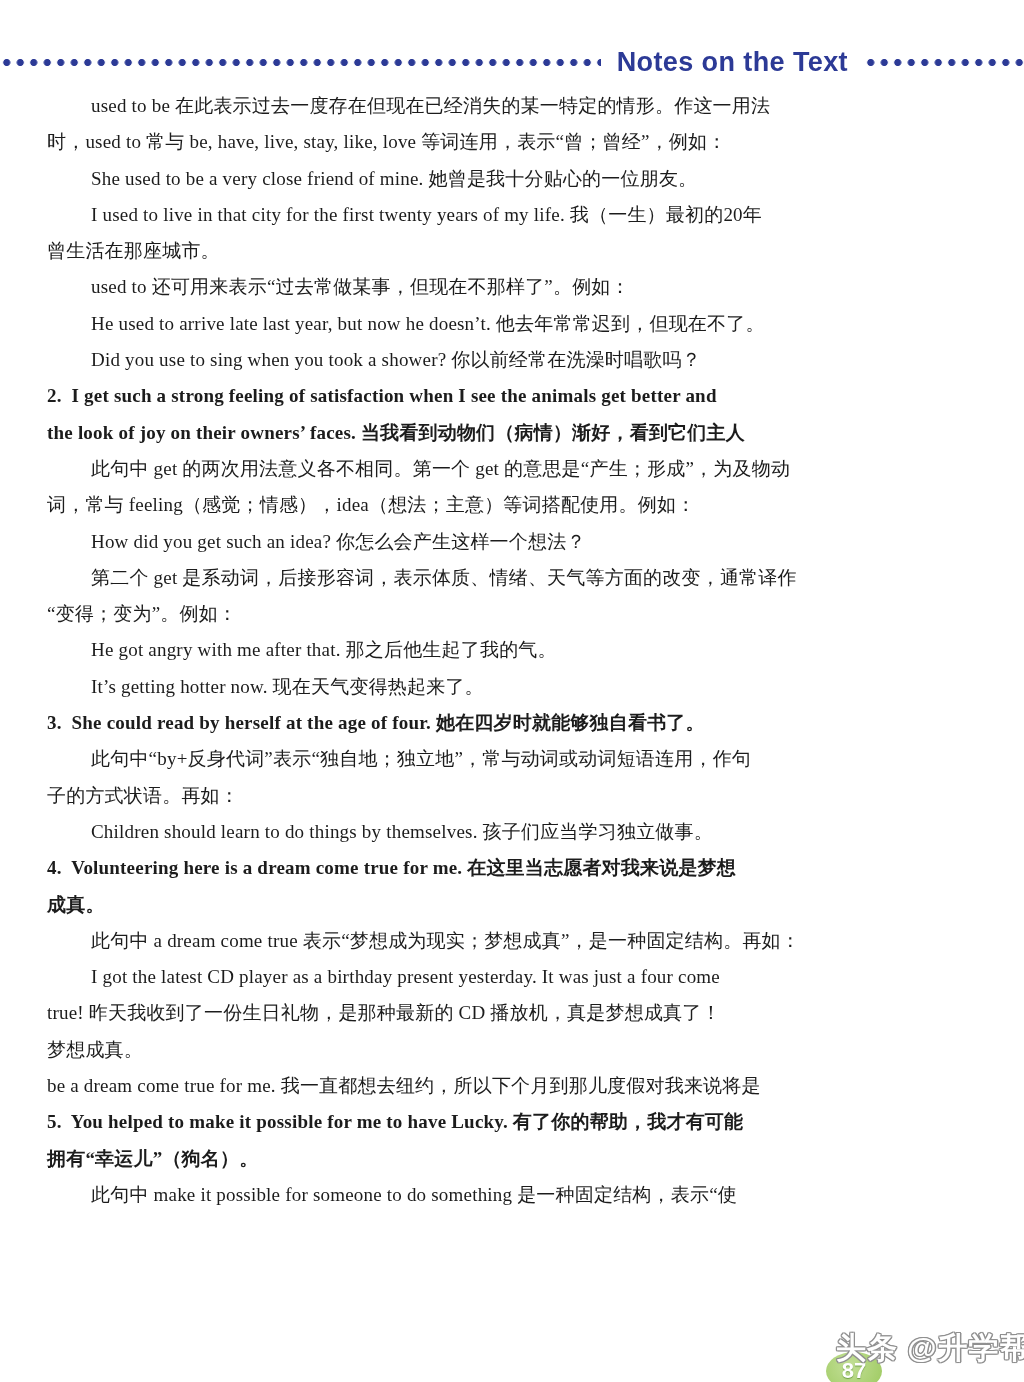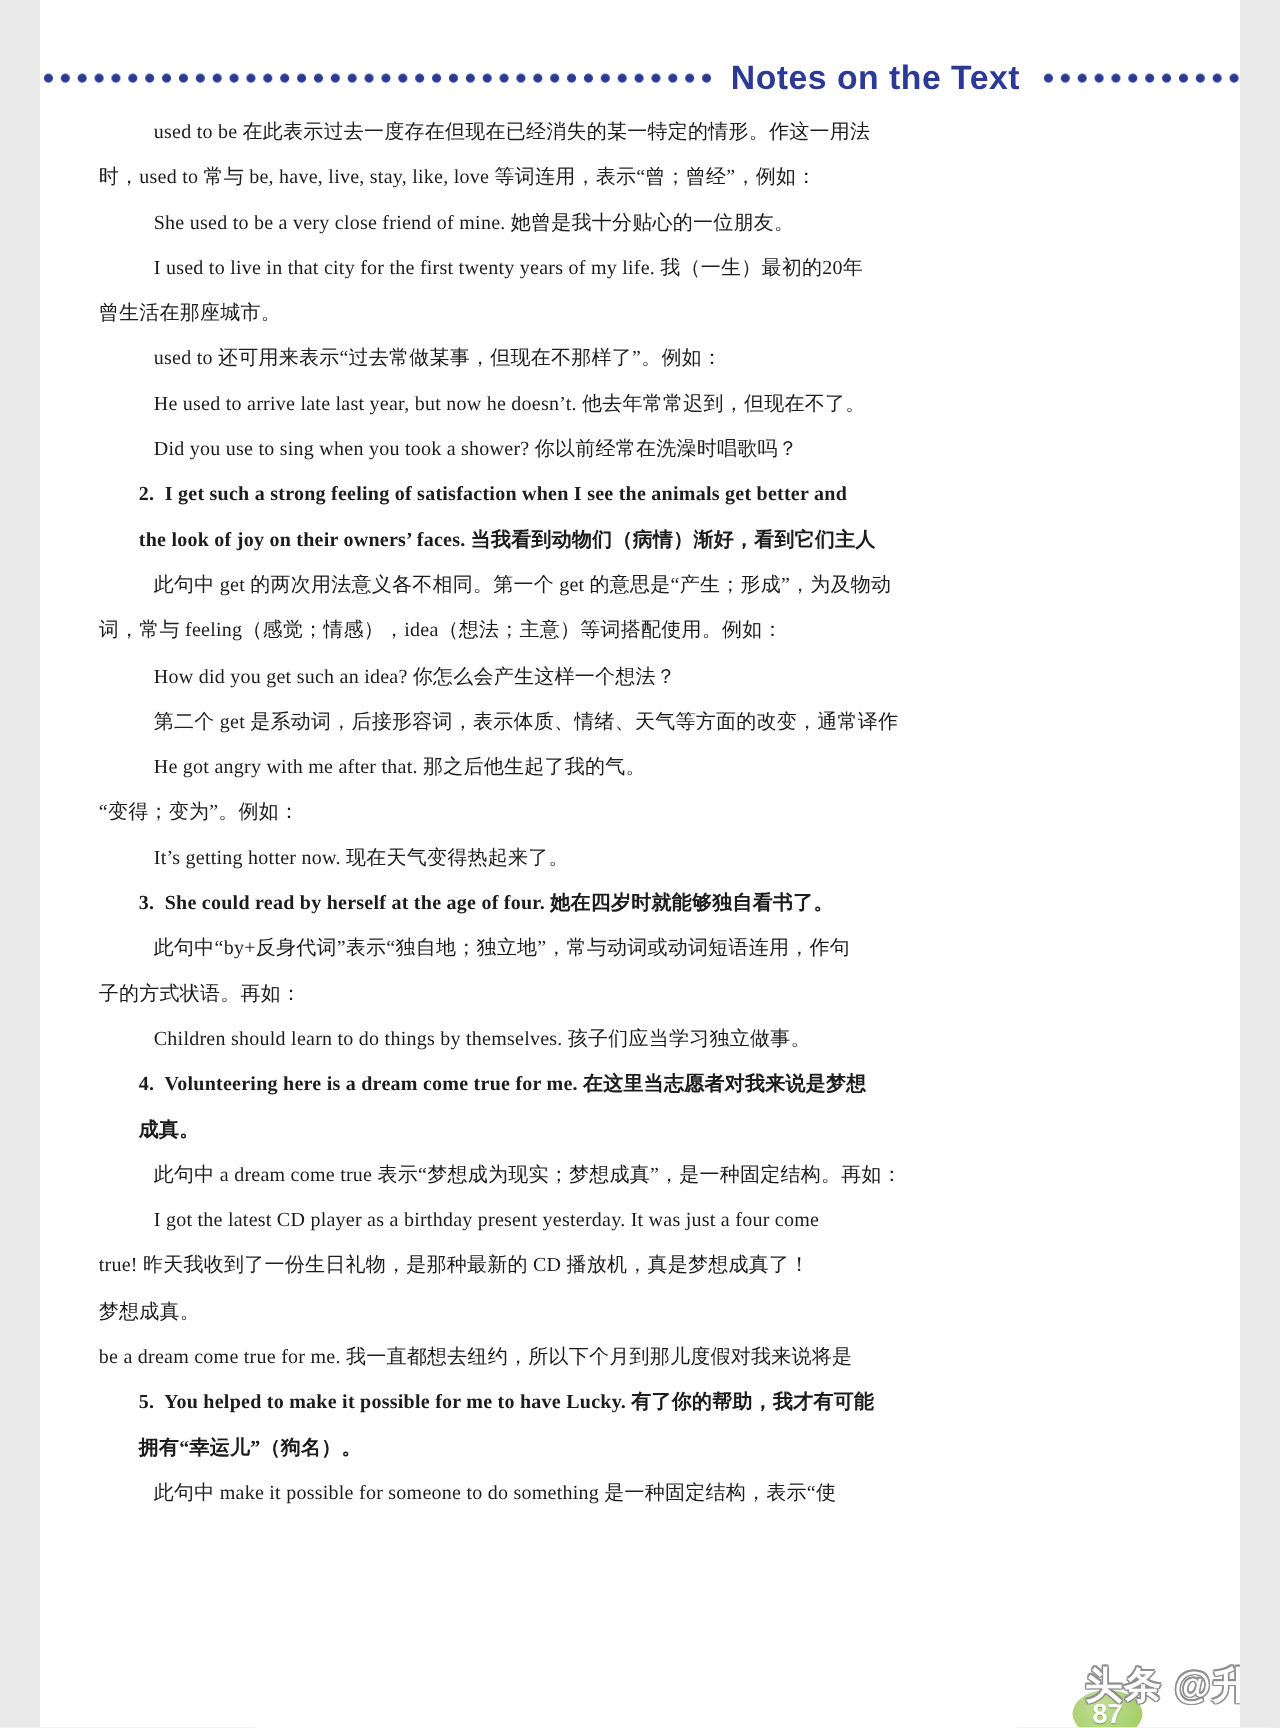--- a/index.html
+++ b/index.html
@@ -1,25 +1,24 @@
 <!DOCTYPE html>
 <html style="--background: #ffffff; --accent: #2c3a96; --text_color: #1c1c1c; --badge_bg: #9cc95e; --badge_bg_light: #c3df97; --badge_text: #ffffff; --watermark_fill: #ffffff; --watermark_stroke: #909090;"><head>
 <meta charset="utf-8">
 <style>
   html, body { margin: 0; padding: 0; background: #e9e9e9; }
   .page {
     position: relative;
-    width: 920px;
+    width: 1024px;
     height: 1382px;
     margin: 0 auto;
     background: var(--background, #ffffff);
     font-family: "Liberation Serif", "DejaVu Serif", serif;
     color: var(--text_color, #1c1c1c);
     overflow: hidden;
-    padding-left: 40px;
   }
   
   .header {
     position: absolute;
     top: 47px; left: 0; right: 0;
     height: 30px;
     display: flex;
     align-items: center;
   }
   .dots {
@@ -41,28 +40,28 @@
     white-space: nowrap;
   }
   
   .body-text {
     position: absolute;
     top: 88px;
     left: 47px;
     right: 30px;
   }
   .line {
-    font-size: 16px;
+    font-size: 19px;
     line-height: 36.3px;
     height: 36.3px;
     white-space: pre;
     letter-spacing: 0.2px;
   }
   .line.indent { padding-left: 44px; }
-  .line.bold   { font-weight: bold; margin-left: 32px; }
+  .line.bold   { font-weight: bold; }
   
   .badge {
     position: absolute;
     left: 826px;
     top: 1352px;
     width: 56px;
     height: 38px;
     border-radius: 50%;
     background: radial-gradient(circle at 42% 35%, var(--badge_bg_light, #c3df97), var(--badge_bg, #9cc95e));
     display: flex;
@@ -114,22 +113,22 @@
       <div class="line">曾生活在那座城市。</div>
       <div class="line indent">used to 还可用来表示“过去常做某事，但现在不那样了”。例如：</div>
       <div class="line indent">He used to arrive late last year, but now he doesn’t. 他去年常常迟到，但现在不了。</div>
       <div class="line indent">Did you use to sing when you took a shower? 你以前经常在洗澡时唱歌吗？</div>
       <div class="line bold">2.  I get such a strong feeling of satisfaction when I see the animals get better and</div>
       <div class="line bold">the look of joy on their owners’ faces. 当我看到动物们（病情）渐好，看到它们主人</div>
       <div class="line indent">此句中 get 的两次用法意义各不相同。第一个 get 的意思是“产生；形成”，为及物动</div>
       <div class="line">词，常与 feeling（感觉；情感），idea（想法；主意）等词搭配使用。例如：</div>
       <div class="line indent">How did you get such an idea? 你怎么会产生这样一个想法？</div>
       <div class="line indent">第二个 get 是系动词，后接形容词，表示体质、情绪、天气等方面的改变，通常译作</div>
+      <div class="line">“变得；变为”。例如：</div>
       <div class="line indent">He got angry with me after that. 那之后他生起了我的气。</div>
-      <div class="line">“变得；变为”。例如：</div>
       <div class="line indent">It’s getting hotter now. 现在天气变得热起来了。</div>
       <div class="line bold">3.  She could read by herself at the age of four. 她在四岁时就能够独自看书了。</div>
       <div class="line indent">此句中“by+反身代词”表示“独自地；独立地”，常与动词或动词短语连用，作句</div>
       <div class="line">子的方式状语。再如：</div>
       <div class="line indent">Children should learn to do things by themselves. 孩子们应当学习独立做事。</div>
       <div class="line bold">4.  Volunteering here is a dream come true for me. 在这里当志愿者对我来说是梦想</div>
       <div class="line bold">成真。</div>
       <div class="line indent">此句中 a dream come true 表示“梦想成为现实；梦想成真”，是一种固定结构。再如：</div>
       <div class="line indent">I got the latest CD player as a birthday present yesterday. It was just a four come</div>
       <div class="line">true! 昨天我收到了一份生日礼物，是那种最新的 CD 播放机，真是梦想成真了！</div>

